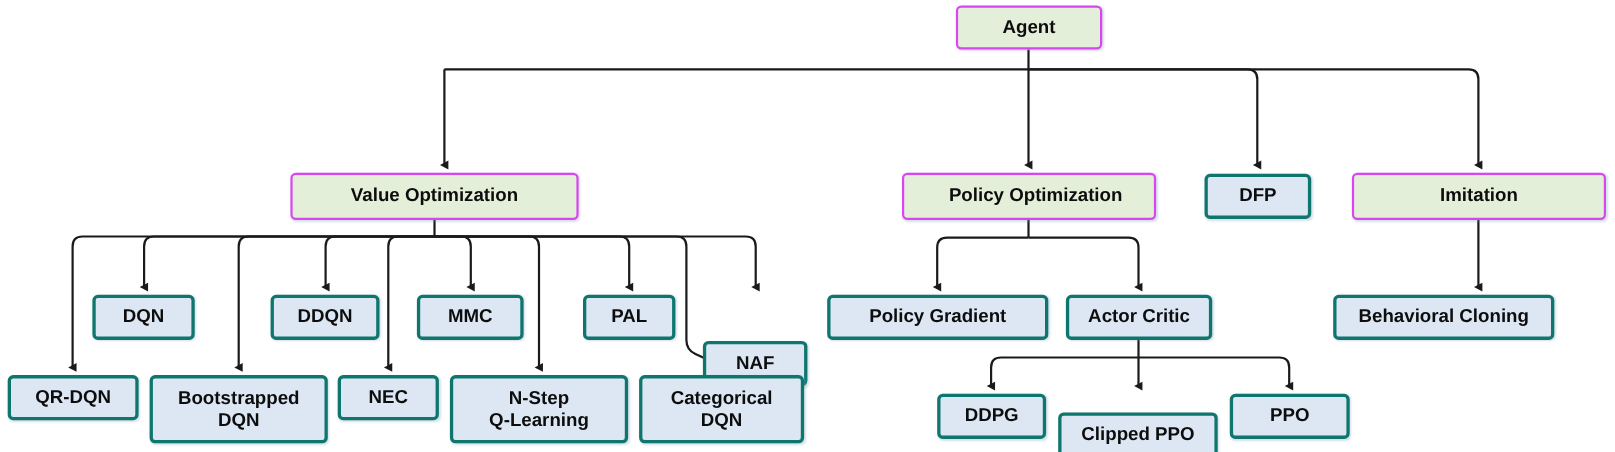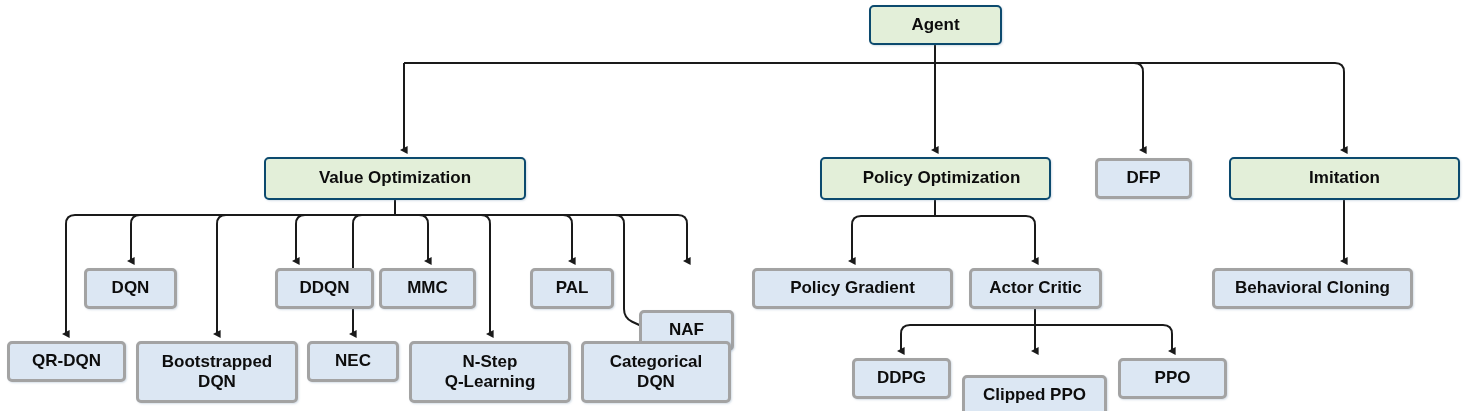--- a/index.html
+++ b/index.html
@@ -31,25 +31,25 @@
     text-align: center;
     border-radius: 5px;
     font-weight: bold;
     color: #0d0d0d;
     line-height: 1.18;
     white-space: pre-line;
     box-shadow: 1px 1px 2px rgba(120,150,180,0.30);
   }
   .node.green {
     background: #e3efd9;
-    border: 2px solid #0c4a6e;
+    border: 2px solid #d946ef;
   }
   .node.blue {
     background: #dce7f3;
-    border: 3px solid #a3a3a3;
+    border: 3px solid #0f766e;
   }
 </style>
 </head>
 <body>
 
 <div id="diagram-root">
 
   <svg id="edge-layer" viewBox="0 0 1468 411" width="1468" height="411" xmlns="http://www.w3.org/2000/svg">
     <defs>
       <marker id="arrowhead" markerWidth="9" markerHeight="9" refX="4.2" refY="4.2" orient="auto" markerUnits="userSpaceOnUse">
@@ -83,21 +83,21 @@
       </g>
   </svg>
 
   <div id="node-layer">
       <div class="node green" style="left: 869px; top: 5px; width: 133px; height: 40px; font-size: 17px;">Agent</div>
       <div class="node green" style="left: 264px; top: 157px; width: 262px; height: 43px; font-size: 17px;">Value Optimization</div>
       <div class="node green" style="left: 820px; top: 157px; width: 231px; height: 43px; font-size: 17px; padding-left: 12px;">Policy Optimization</div>
       <div class="node blue" style="left: 1095px; top: 158px; width: 97px; height: 41px; font-size: 17px;">DFP</div>
       <div class="node green" style="left: 1229px; top: 157px; width: 231px; height: 43px; font-size: 17px;">Imitation</div>
       <div class="node blue" style="left: 84px; top: 268px; width: 93px; height: 41px; font-size: 17px;">DQN</div>
-      <div class="node blue" style="left: 246px; top: 268px; width: 99px; height: 41px; font-size: 17px; margin-left: 29px;">DDQN</div>
+      <div class="node blue" style="left: 246px; top: 268px; width: 99px; height: 41px; font-size: 17px;">DDQN</div>
       <div class="node blue" style="left: 379px; top: 268px; width: 97px; height: 41px; font-size: 17px;">MMC</div>
       <div class="node blue" style="left: 530px; top: 268px; width: 84px; height: 41px; font-size: 17px;">PAL</div>
       <div class="node blue" style="left: 639px; top: 268px; width: 95px; height: 41px; font-size: 17px; margin-top: 42px;">NAF</div>
       <div class="node blue" style="left: 752px; top: 268px; width: 201px; height: 41px; font-size: 17px;">Policy Gradient</div>
       <div class="node blue" style="left: 969px; top: 268px; width: 133px; height: 41px; font-size: 17px;">Actor Critic</div>
       <div class="node blue" style="left: 1212px; top: 268px; width: 201px; height: 41px; font-size: 17px;">Behavioral Cloning</div>
       <div class="node blue" style="left: 7px; top: 341px; width: 119px; height: 41px; font-size: 17px;">QR-DQN</div>
       <div class="node blue" style="left: 136px; top: 341px; width: 162px; height: 62px; font-size: 17px;">Bootstrapped
 DQN</div>
       <div class="node blue" style="left: 307px; top: 341px; width: 92px; height: 41px; font-size: 17px;">NEC</div>

